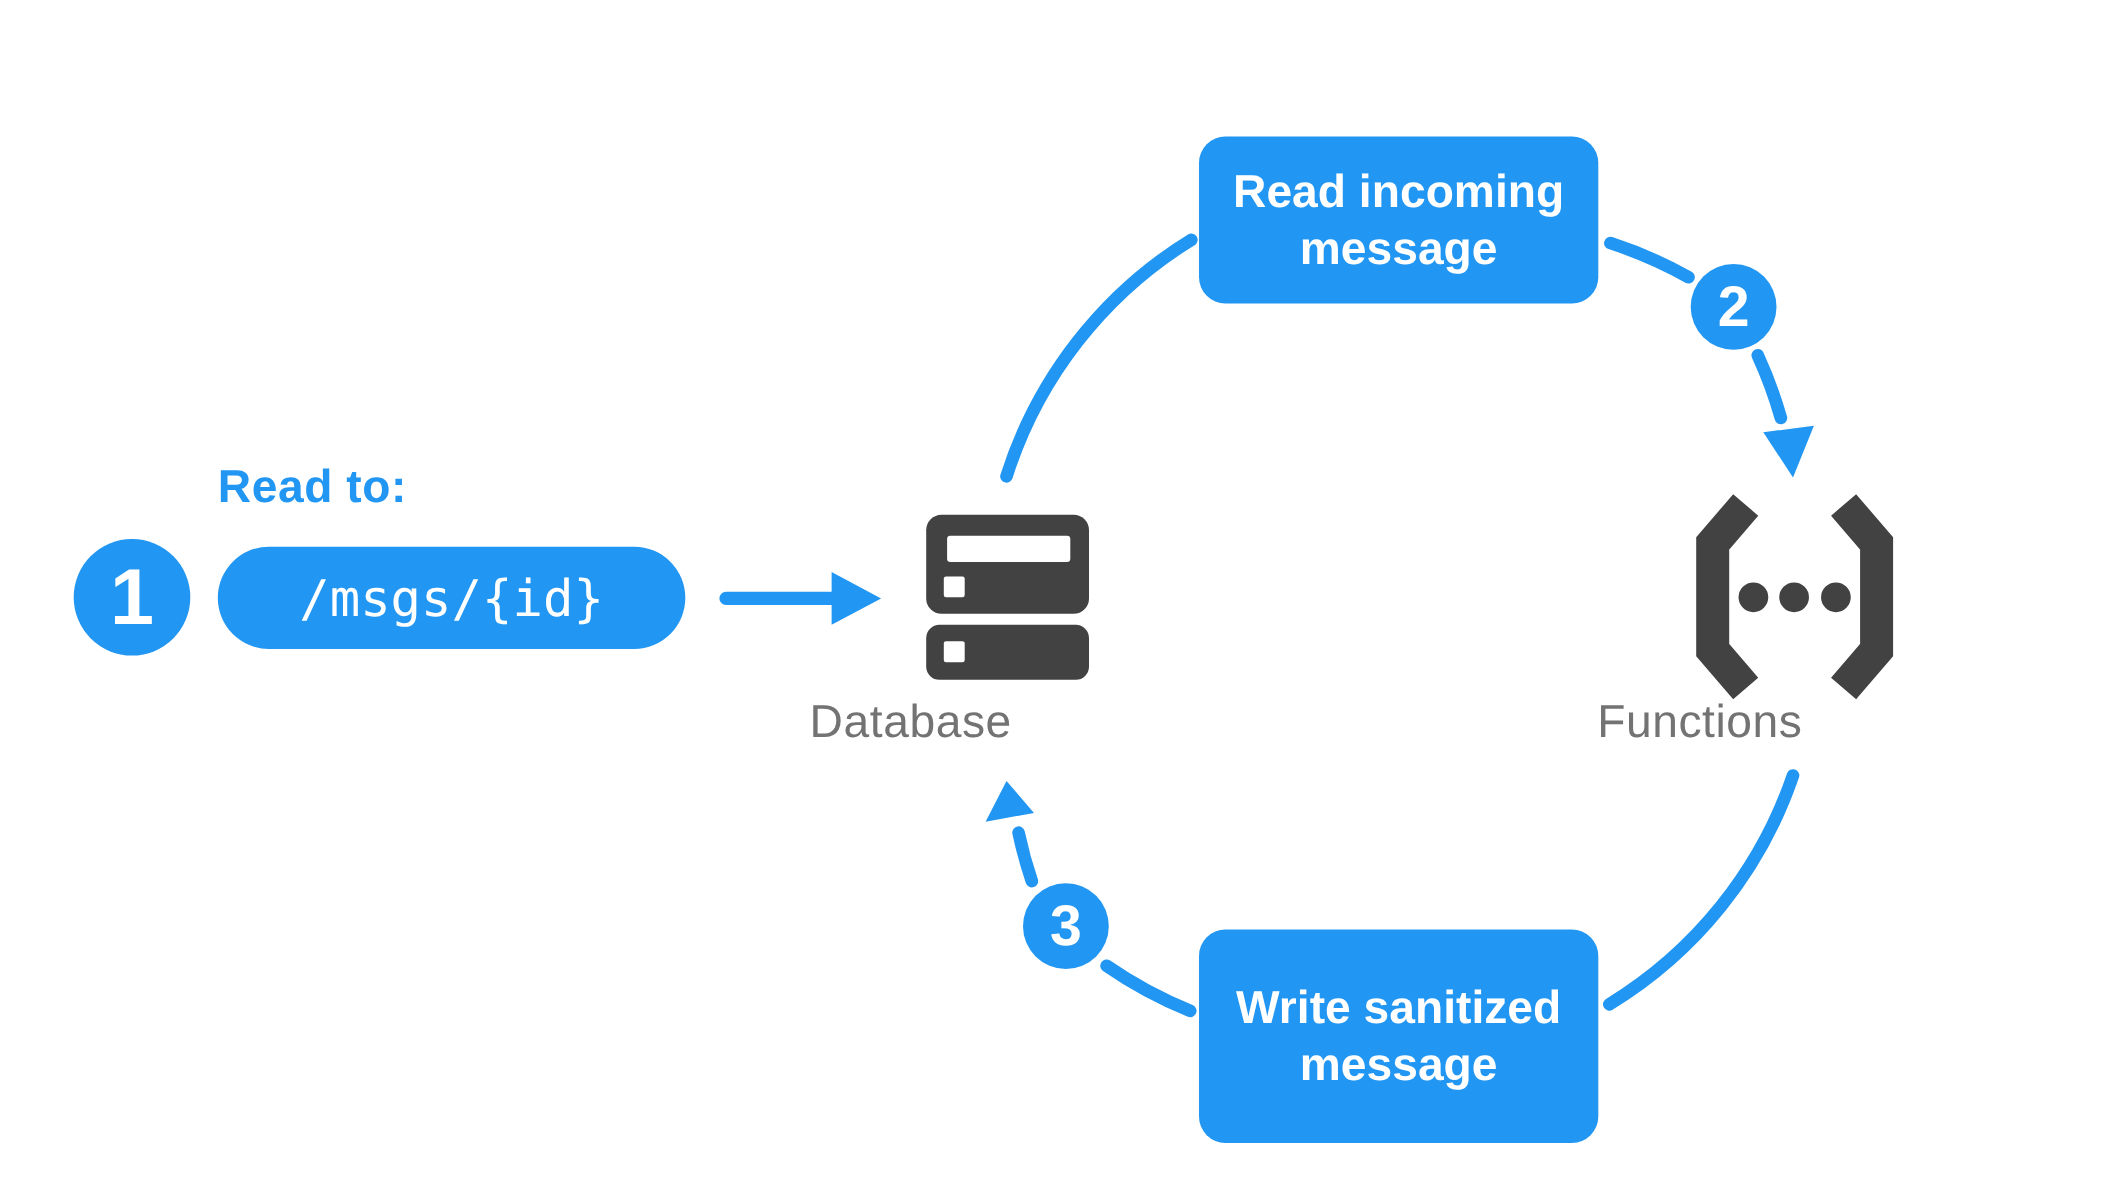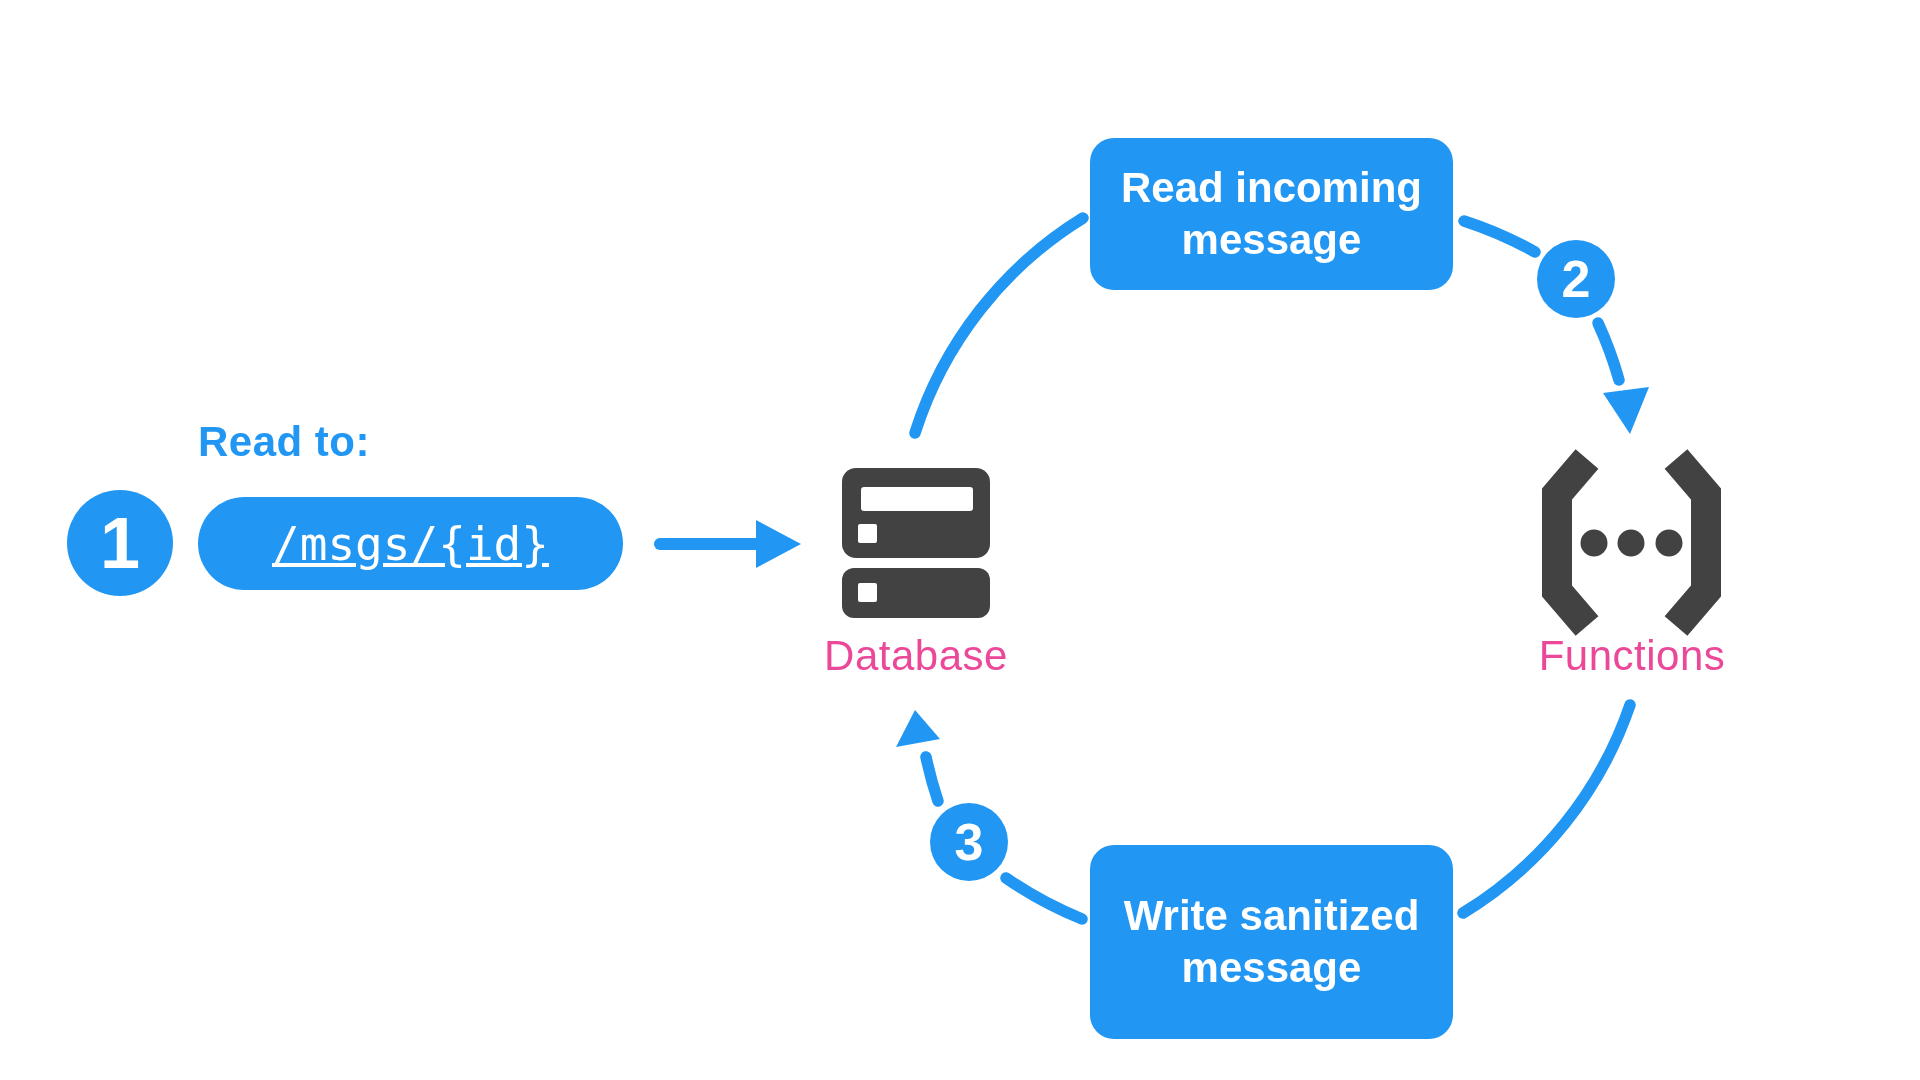--- a/index.html
+++ b/index.html
@@ -36,44 +36,43 @@
     left: 198px; top: 497px;
     width: 425px; height: 93px;
     background: #2196F3;
     border-radius: 47px;
     display: flex; align-items: center; justify-content: center;
   }
   .pill .mono {
     font-family: "DejaVu Sans Mono", monospace;
     font-size: 46px;
     color: #ffffff;
-    text-decoration: underline;
   }
 
   .flowbox {
     left: 1090px;
     width: 363px;
     background: #2196F3;
     border-radius: 24px;
     color: #ffffff;
     font-size: 42px; font-weight: bold;
     line-height: 1.24;
     display: flex; align-items: center; justify-content: center;
     text-align: center;
     padding: 0 20px;
     box-sizing: border-box;
   }
-  .read  { top: 138px; height: 152px; justify-content: flex-end; }
+  .read  { top: 124px; height: 152px; justify-content: flex-end; }
   .write { top: 845px; height: 194px; }
 
   .icon-label {
     width: 360px;
-    text-align: center;
+    text-align: left;
     font-size: 42px;
-    color: #ec4899;
+    color: #737373;
     letter-spacing: 0.5px;
   }
   .db-label { left: 736px;  top: 632px; }
   .fn-label { left: 1452px; top: 632px; }
 
   svg.layer { position: absolute; left: 0; top: 0; }
 </style>
 </head>
 <body>
 

